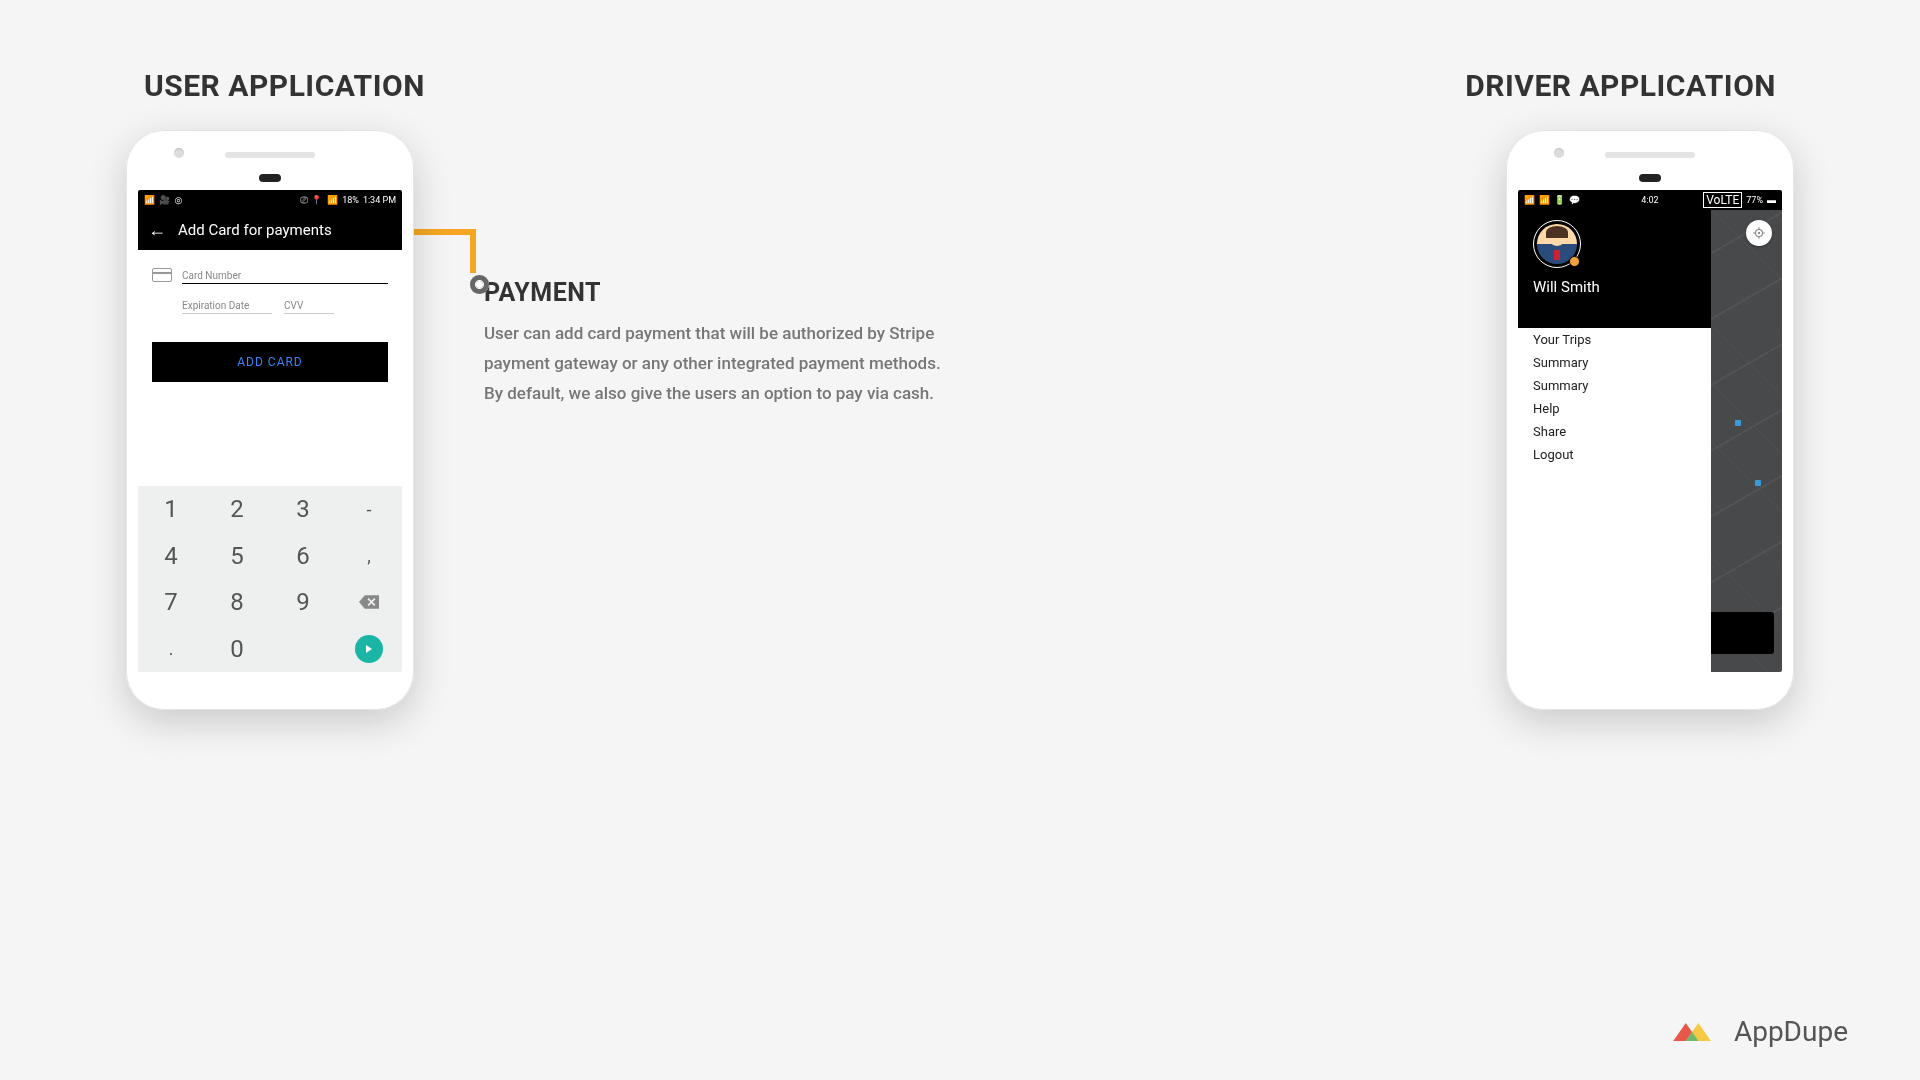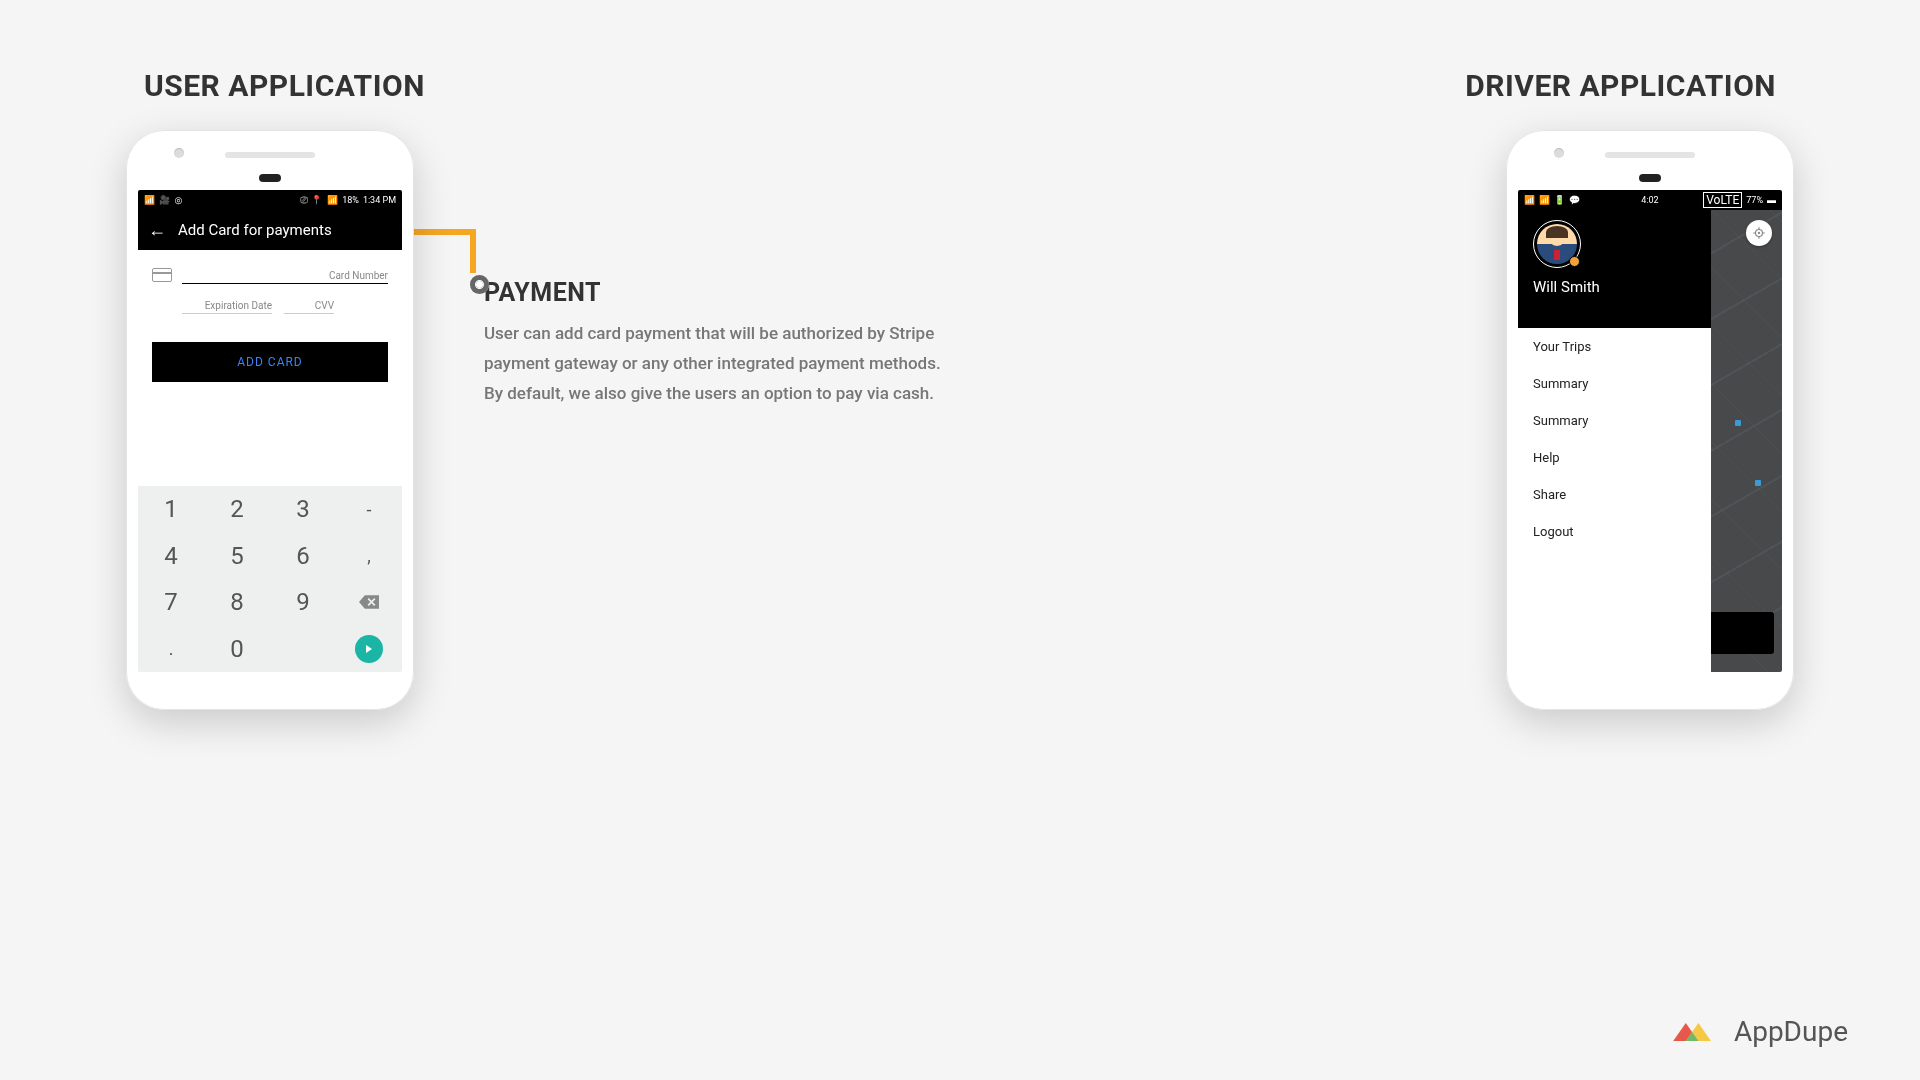--- a/index.html
+++ b/index.html
@@ -26,21 +26,21 @@
 
 
 .appbar { height: 40px; background: #000; color: #fff; display: flex; align-items: center; padding: 0 10px; font-size: 15px; }
 .appbar .back { margin-right: 12px; font-size: 18px; cursor: pointer; }
 .card-form { padding: 18px 14px 14px 14px; background: #fff; }
 .card-row1 { display: flex; align-items: flex-end; gap: 10px; }
 .card-icon { width: 20px; height: 14px; border: 1.5px solid #999; border-radius: 2px; margin-bottom: 2px; position: relative; }
 .card-icon::after { content: ""; position: absolute; top: 3px; left: 0; right: 0; height: 1.5px; background: #999; }
 .input-group { flex: 1; border-bottom: 1.5px solid #000; padding-bottom: 2px; }
 .input-group.light { border-bottom-color: #ccc; }
-.input-label { font-size: 10px; color: #888; text-align: right; }
+.input-label { font-size: 10px; color: #888; }
 .card-row2 { display: flex; gap: 12px; margin-top: 16px; padding-left: 30px; }
 .card-row2 .input-group { max-width: 90px; }
 .card-row2 .input-group.cvv { max-width: 50px; }
 .add-card-btn { margin: 28px 0 0 0; background: #000; color: #3b82f6; text-align: center; padding: 13px 0; font-size: 12px; letter-spacing: 1px; cursor: pointer; }
 
 
 .keypad { position: absolute; bottom: 0; left: 0; right: 0; background: #eef0f0; display: grid; grid-template-columns: repeat(4, 1fr); grid-template-rows: repeat(4, 1fr); height: 186px; }
 .key { display: flex; align-items: center; justify-content: center; font-size: 24px; color: #555; cursor: pointer; }
 .key.sm { font-size: 18px; }
 .key-go { width: 28px; height: 28px; border-radius: 50%; background: #1bb5a5; display: flex; align-items: center; justify-content: center; }
@@ -51,21 +51,21 @@
 .driver-header { background: #000; height: 118px; padding: 10px 15px 8px 15px; display: flex; flex-direction: column; justify-content: flex-start; position: relative; }
 .map-gps { position: absolute; top: 10px; right: 10px; width: 26px; height: 26px; border-radius: 50%; background: #fff; box-shadow: 0 1px 3px rgba(0,0,0,0.3); display: flex; align-items: center; justify-content: center; }
 .avatar-ring { width: 48px; height: 48px; border: 1.5px solid #fff; border-radius: 50%; display: flex; align-items: center; justify-content: center; position: relative; }
 .avatar-ring::after { content: ""; position: absolute; bottom: 0; right: 0; width: 9px; height: 9px; background: #f2a23a; border-radius: 50%; border: 1px solid #000; }
 .avatar { width: 40px; height: 40px; border-radius: 50%; background: linear-gradient(#ffd9a8 50%, #2a4c7c 50%); position: relative; overflow: hidden; }
 .avatar::before { content: ""; position: absolute; top: 4px; left: 50%; transform: translateX(-50%); width: 18px; height: 18px; background: #ffd9a8; border-radius: 50%; }
 .avatar::after { content: ""; position: absolute; top: 2px; left: 50%; transform: translateX(-50%); width: 22px; height: 12px; background: #4a3322; border-radius: 50% 50% 0 0; }
 .avatar-tie { position: absolute; bottom: 4px; left: 50%; transform: translateX(-50%); width: 6px; height: 10px; background: #c23; }
 .driver-name { color: #fff; font-size: 15px; margin-top: 10px; }
 .drawer-menu { background: #fff; width: calc(100% - 68px); }
-.drawer-item { padding: 11px 15px; font-size: 13px; color: #222; cursor: pointer; }
+.drawer-item { padding: 4px 15px; font-size: 13px; color: #222; cursor: pointer; }
 
 
 .driver-screen-body { display: flex; height: calc(100% - 20px); position: relative; }
 .driver-drawer-col { width: 73%; display: flex; flex-direction: column; }
 .driver-map-col { width: 27%; background: #47494b; position: relative; overflow: hidden; }
 .driver-map-col::before { content: ""; position: absolute; inset: 0; background: repeating-linear-gradient(45deg, transparent 0 40px, rgba(255,255,255,0.03) 40px 41px), repeating-linear-gradient(-30deg, transparent 0 55px, rgba(180,200,220,0.08) 55px 57px); }
 .map-dot { position: absolute; width: 6px; height: 6px; background: #3a9bd9; border-radius: 1px; }
 .black-block { position: absolute; bottom: 18px; left: -40%; right: 8px; height: 42px; background: #000; border-radius: 3px; }
 
 

